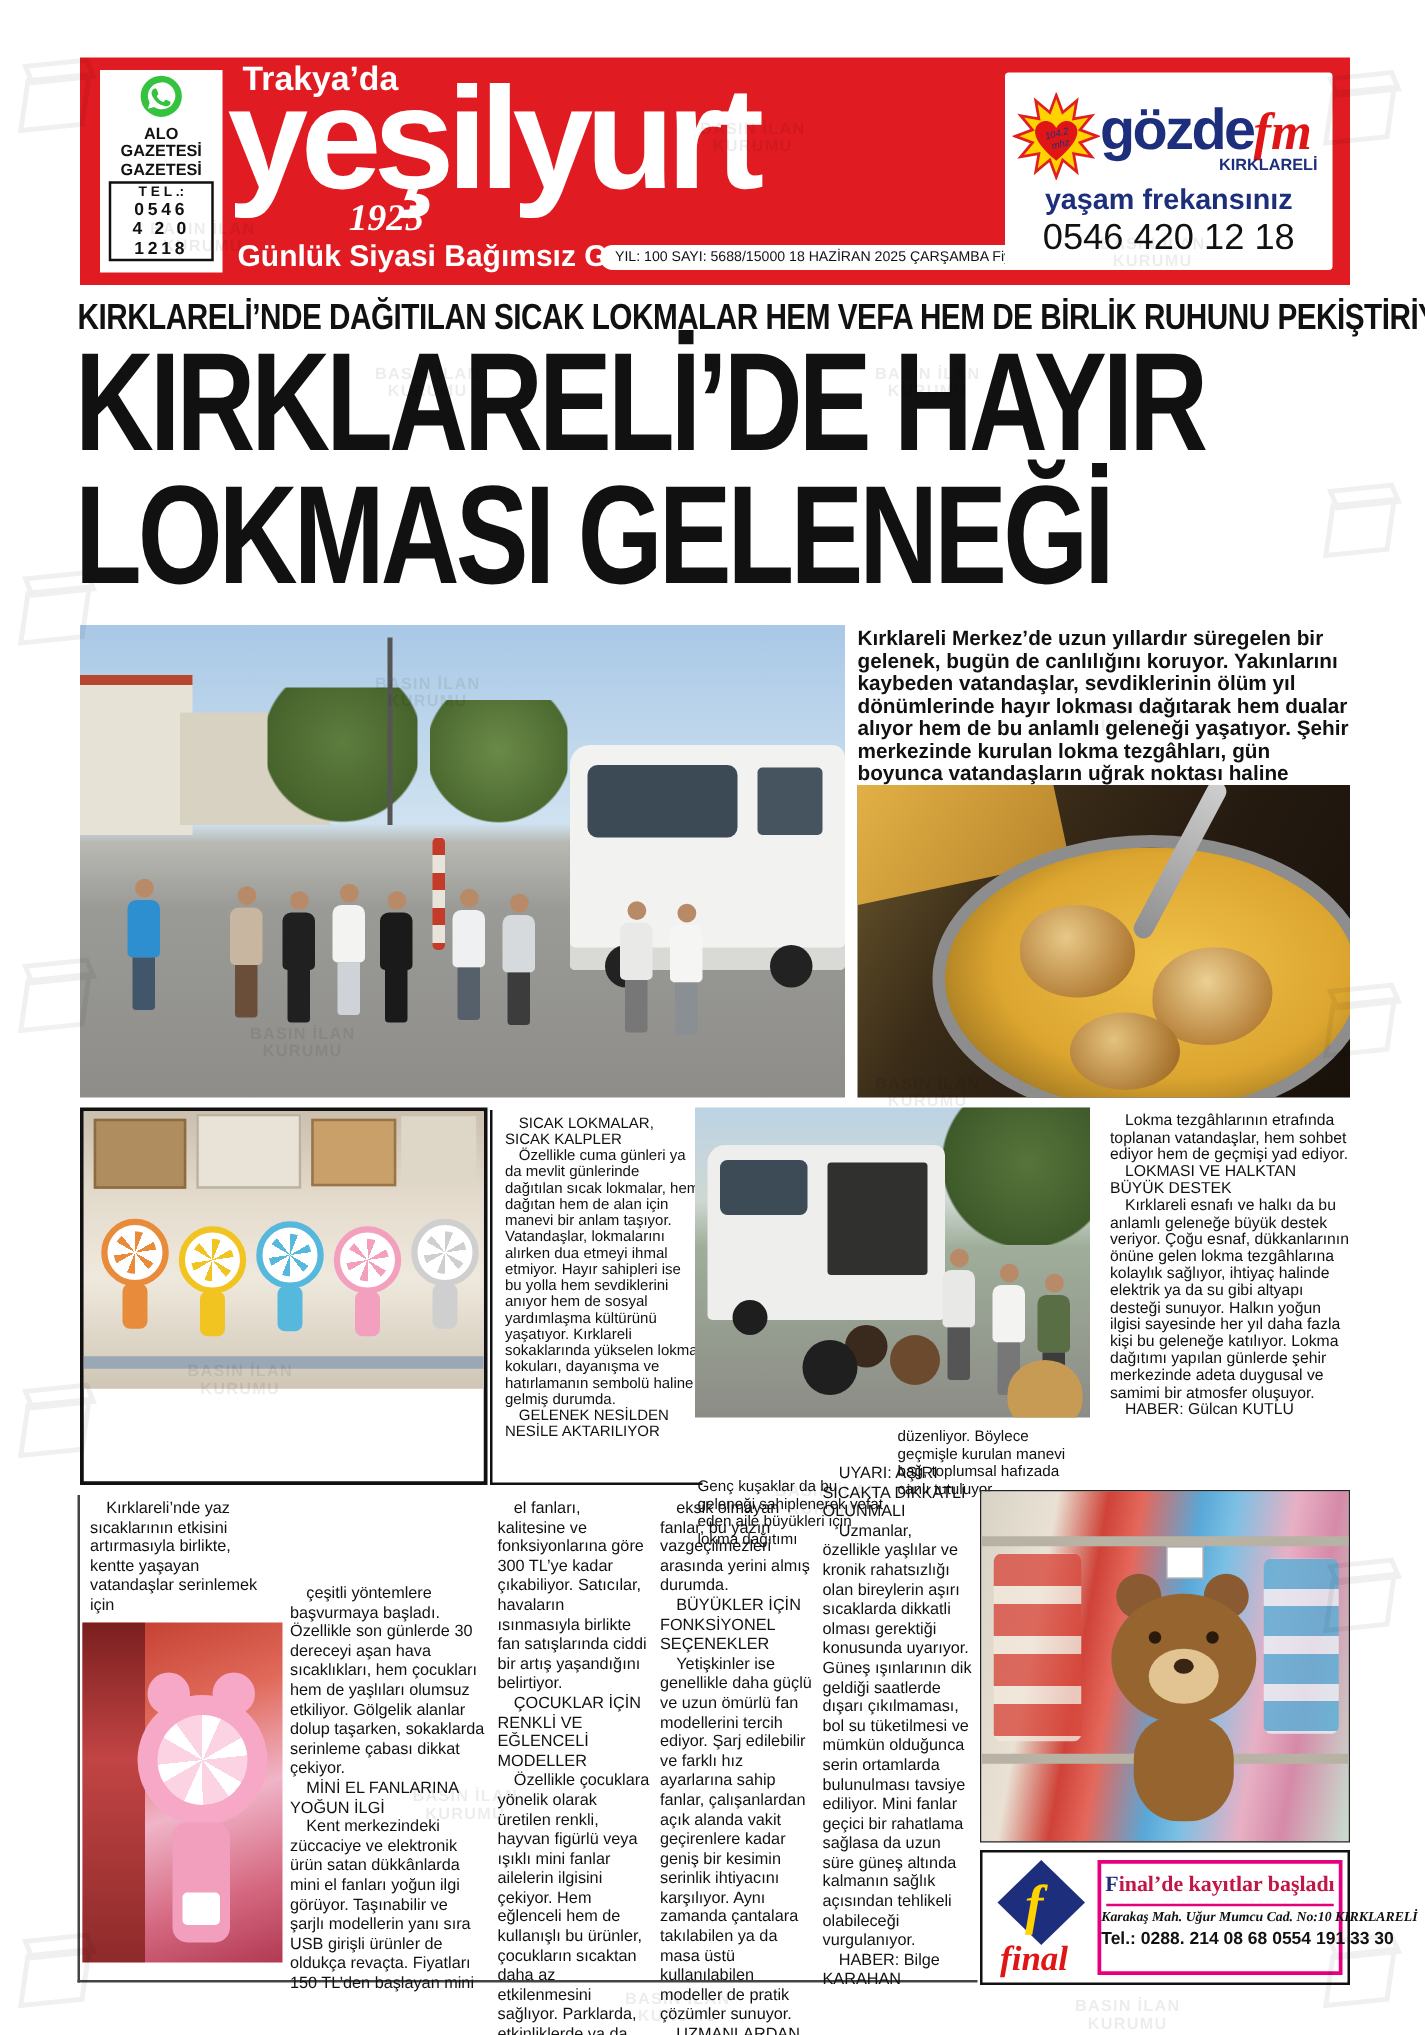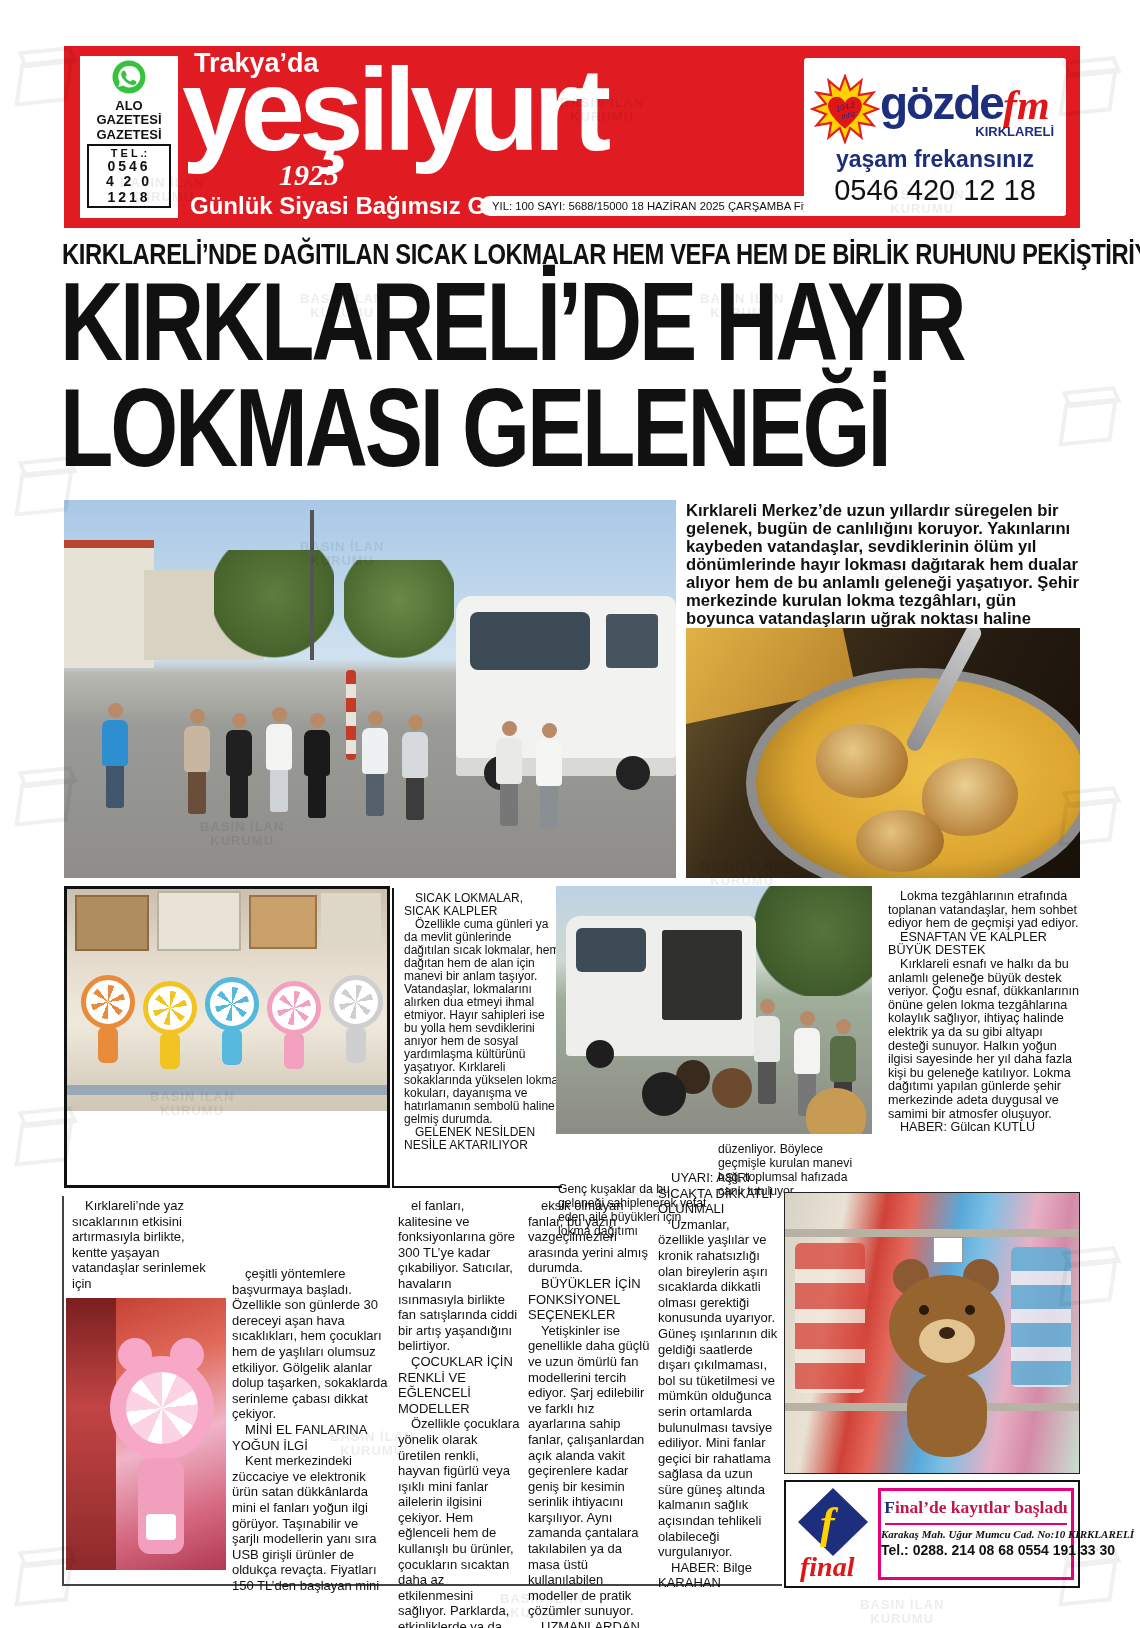--- a/index.html
+++ b/index.html
@@ -227,21 +227,21 @@
     <div class="abs" style="left:156px;bottom:26px;width:40px;height:40px;border-radius:50%;background:#6b4a2e"></div>
     <div class="abs" style="left:86px;bottom:18px;width:44px;height:44px;border-radius:50%;background:#1f1f1f"></div>
     <div class="abs" style="left:250px;bottom:-8px;width:60px;height:54px;border-radius:50% 50% 40% 40%;background:#c89b55"></div>
   </div>
 
   <div class="abs caption" style="left:558px;top:1182px;width:150px">Genç kuşaklar da bu geleneği sahiplenerek vefat eden aile büyükleri için lokma dağıtımı</div>
   <div class="abs caption" style="left:718px;top:1142px;width:152px">düzenliyor. Böylece geçmişle kurulan manevi bağ, toplumsal hafızada canlı tutuluyor.</div>
 
   <div class="abs rcoltxt" style="left:888px;top:890px;width:192px">
     <p>Lokma tezgâhlarının etrafında toplanan vatandaşlar, hem sohbet ediyor hem de geçmişi yad ediyor.</p>
-    <p>ESNAFTAN VE KALPLER BÜYÜK DESTEK</p>
+    <p>LOKMASI VE HALKTAN BÜYÜK DESTEK</p>
     <p>Kırklareli esnafı ve halkı da bu anlamlı geleneğe büyük destek veriyor. Çoğu esnaf, dükkanlarının önüne gelen lokma tezgâhlarına kolaylık sağlıyor, ihtiyaç halinde elektrik ya da su gibi altyapı desteği sunuyor. Halkın yoğun ilgisi sayesinde her yıl daha fazla kişi bu geleneğe katılıyor. Lokma dağıtımı yapılan günlerde şehir merkezinde adeta duygusal ve samimi bir atmosfer oluşuyor.</p>
     <p>HABER: Gülcan KUTLU</p>
   </div>
 
   <div class="abs" style="left:62px;top:1196px;width:2px;height:390px;background:#444"></div>
   <div class="abs" style="left:62px;top:1584px;width:720px;height:2px;background:#444"></div>
 
   <div class="abs bodytxt" style="left:72px;top:1198px;width:150px">
     <p>Kırklareli’nde yaz sıcaklarının etkisini artırmasıyla birlikte, kentte yaşayan vatandaşlar serinlemek için</p>
   </div>

